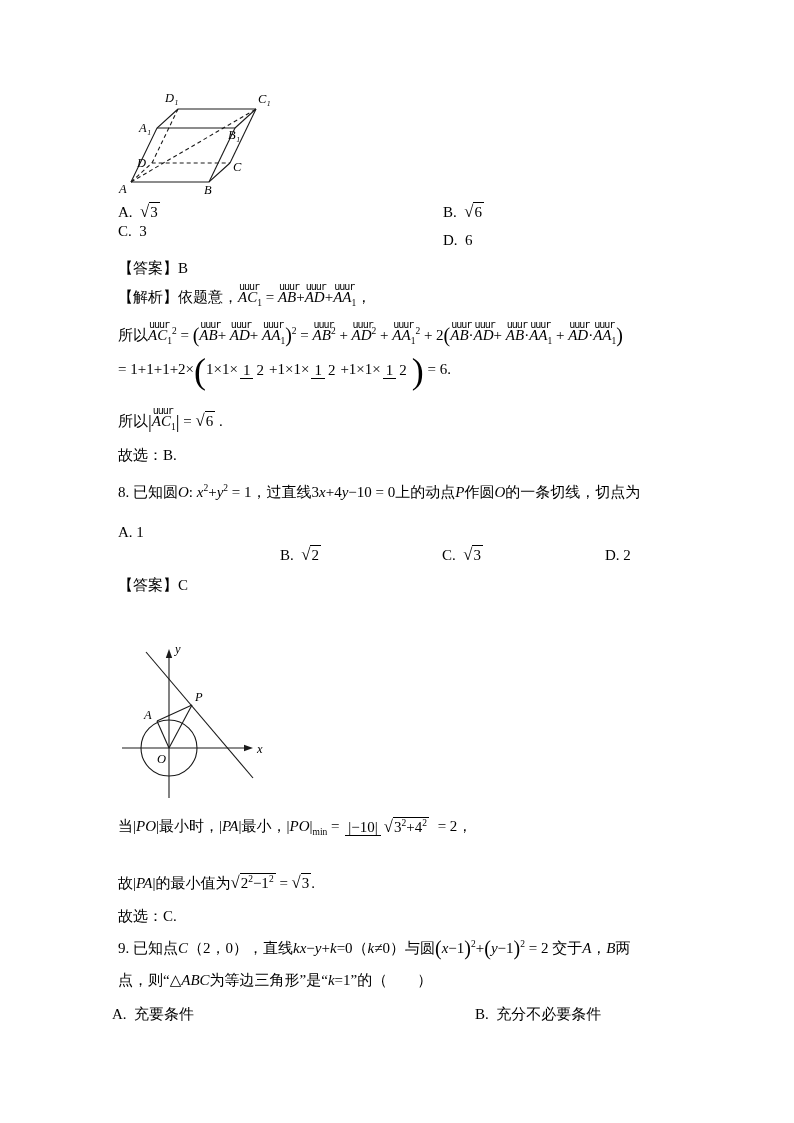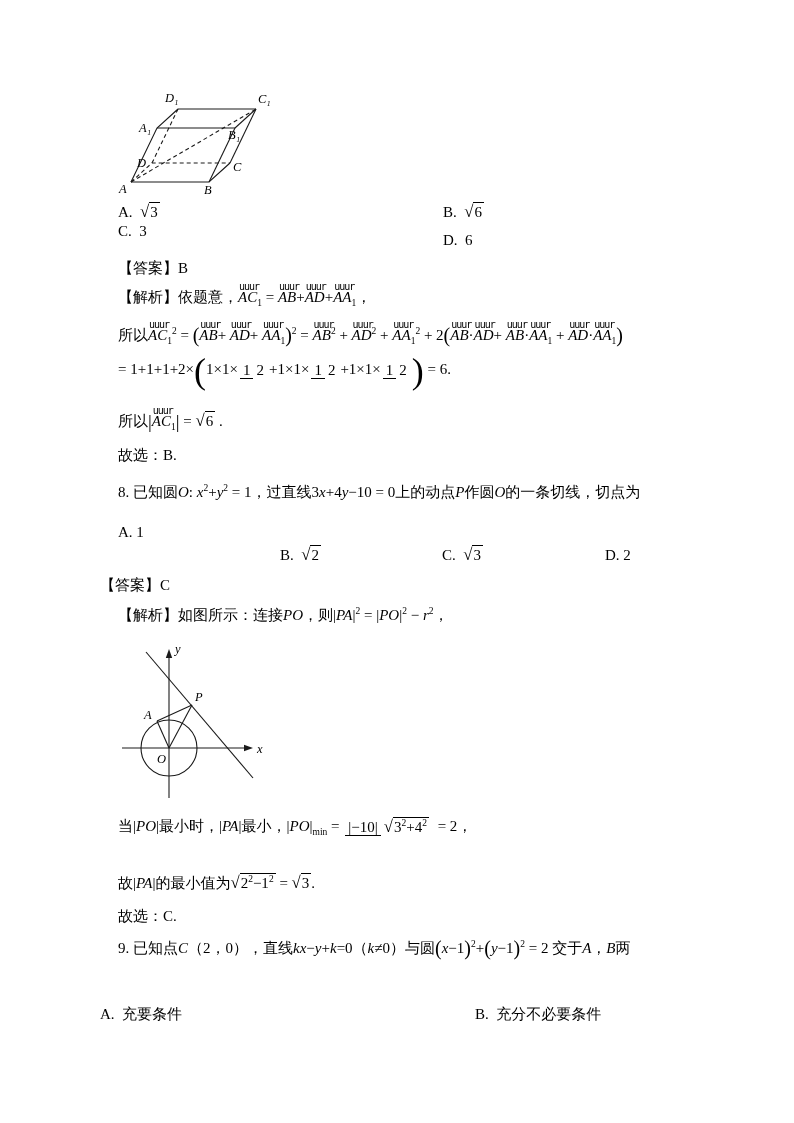--- a/index.html
+++ b/index.html
@@ -75,22 +75,21 @@
   <div class="line" style="left:118px;top:410px;"><span>所以</span><span class="tb">|</span><span class="vec"><span class="arr">uuur</span><span class="vb">AC</span><sub>1</sub></span><span class="tb">|</span><span> = </span><span class="sqrt"><span class="rsign">√</span><span class="rad"><span>6</span></span></span><span> .</span></div>
   <div class="line" style="left:118px;top:444px;"><span>故选：B.</span></div>
 
   <div class="line" style="left:118px;top:481px;"><span>8. 已知圆</span><span class="it">O</span><span>: </span><span class="it">x</span><sup>2</sup><span>+</span><span class="it">y</span><sup>2</sup><span> = 1</span><span>，过直线</span><span>3</span><span class="it">x</span><span>+4</span><span class="it">y</span><span>−10 = 0</span><span>上的动点</span><span class="it">P</span><span>作圆</span><span class="it">O</span><span>的一条切线，切点为</span></div>
 
   <div class="line" style="left:118px;top:521px;"><span>A. 1</span></div>
   <div class="line" style="left:280px;top:544px;"><span>B.&nbsp; </span><span class="sqrt"><span class="rsign">√</span><span class="rad"><span>2</span></span></span></div>
   <div class="line" style="left:442px;top:544px;"><span>C.&nbsp; </span><span class="sqrt"><span class="rsign">√</span><span class="rad"><span>3</span></span></span></div>
   <div class="line" style="left:605px;top:544px;"><span>D. 2</span></div>
 
-  <div class="line" style="left:100px;top:574px;"><span>【答案】C</span></div>
-  <div class="line" style="left:118px;top:604px;"><span>【解析】如图所示：连接</span><span class="it">PO</span><span>，则</span><span>|</span><span class="it">PA</span><span>|</span><sup>2</sup><span> = </span><span>|</span><span class="it">PO</span><span>|</span><sup>2</sup><span> − </span><span class="it">r</span><sup>2</sup><span>，</span></div>
+  <div class="line" style="left:118px;top:574px;"><span>【答案】C</span></div>
 
   <svg class="fig" style="left:110px;top:640px;" width="160" height="170" viewBox="0 0 160 170">
     <g stroke="#1a1a1a" stroke-width="1.1" fill="none">
       <line x1="12" y1="108" x2="138" y2="108"></line>
       <line x1="59" y1="158" x2="59" y2="14"></line>
       <circle cx="59" cy="108" r="28"></circle>
       <line x1="36" y1="12" x2="143" y2="138"></line>
       <line x1="59" y1="108" x2="82" y2="65"></line>
       <line x1="59" y1="108" x2="47" y2="81"></line>
       <line x1="47" y1="81" x2="82" y2="65"></line>
@@ -106,17 +105,18 @@
       <text x="34" y="79">A</text>
       <text x="85" y="61">P</text>
     </g>
   </svg>
 
   <div class="line" style="left:118px;top:815px;"><span>当</span><span>|</span><span class="it">PO</span><span>|</span><span>最小时，</span><span>|</span><span class="it">PA</span><span>|</span><span>最小，</span><span>|</span><span class="it">PO</span><span>|</span><sub>min</sub><span> = </span><span class="frac"><span class="fn"><span>|−10|</span></span><span class="fd"><span class="sqrt"><span class="rsign">√</span><span class="rad"><span>3</span><sup>2</sup><span>+4</span><sup>2</sup></span></span></span></span><span> = 2，</span></div>
   <div class="line" style="left:118px;top:872px;text-align:center;"><span>故</span><span>|</span><span class="it">PA</span><span>|</span><span>的最小值为</span><span class="sqrt"><span class="rsign">√</span><span class="rad"><span>2</span><sup>2</sup><span>−1</span><sup>2</sup></span></span><span> = </span><span class="sqrt"><span class="rsign">√</span><span class="rad"><span>3</span></span></span><span>.</span></div>
   <div class="line" style="left:118px;top:905px;"><span>故选：C.</span></div>
 
   <div class="line" style="left:118px;top:937px;"><span>9. 已知点</span><span class="it">C</span><span>（2，0），直线</span><span class="it">kx</span><span>−</span><span class="it">y</span><span>+</span><span class="it">k</span><span>=0（</span><span class="it">k</span><span>≠0）与圆</span><span class="big">(</span><span class="it">x</span><span>−1</span><span class="big">)</span><sup>2</sup><span>+</span><span class="big">(</span><span class="it">y</span><span>−1</span><span class="big">)</span><sup>2</sup><span> = 2 交于</span><span class="it">A</span><span>，</span><span class="it">B</span><span>两</span></div>
+  <div class="line" style="left:118px;top:969px;"><span>点，则“</span><span>△</span><span class="it">ABC</span><span>为等边三角形”是“</span><span class="it">k</span><span>=1”的（　　）</span></div>
 
-  <div class="line" style="left:100px;top:1003px;"><span>A.&nbsp; 充要条件</span></div>
+  <div class="line" style="left:112px;top:1003px;"><span>A.&nbsp; 充要条件</span></div>
   <div class="line" style="left:443px;top:1003px;margin-left:32px;"><span>B.&nbsp; 充分不必要条件</span></div>
 
 </div>
 
 </body></html>

